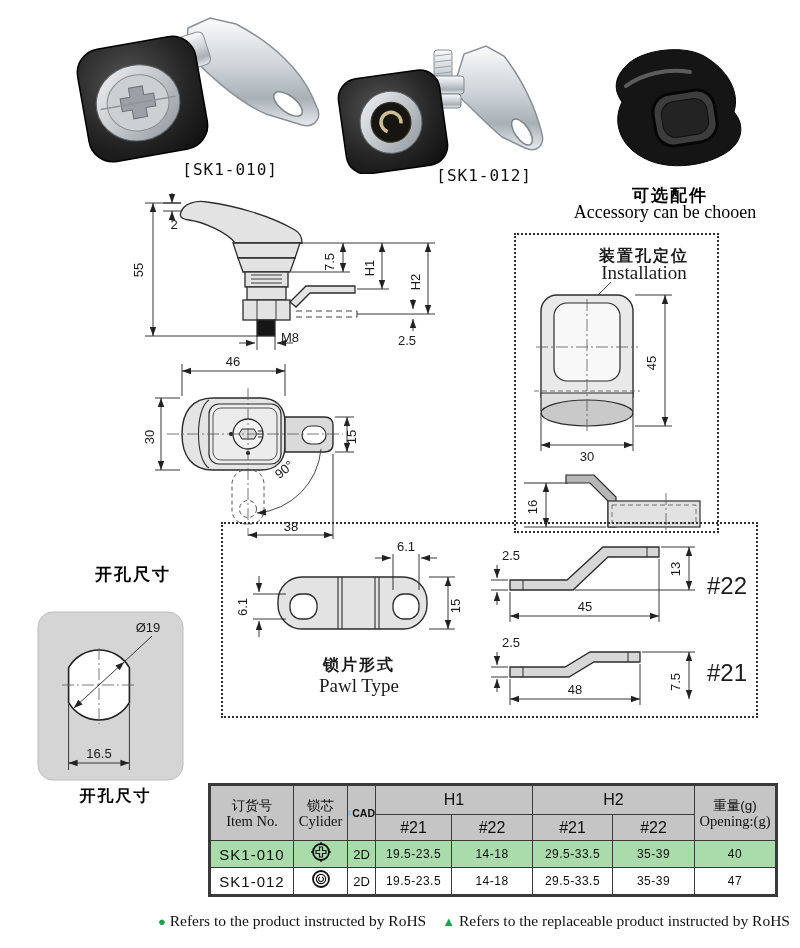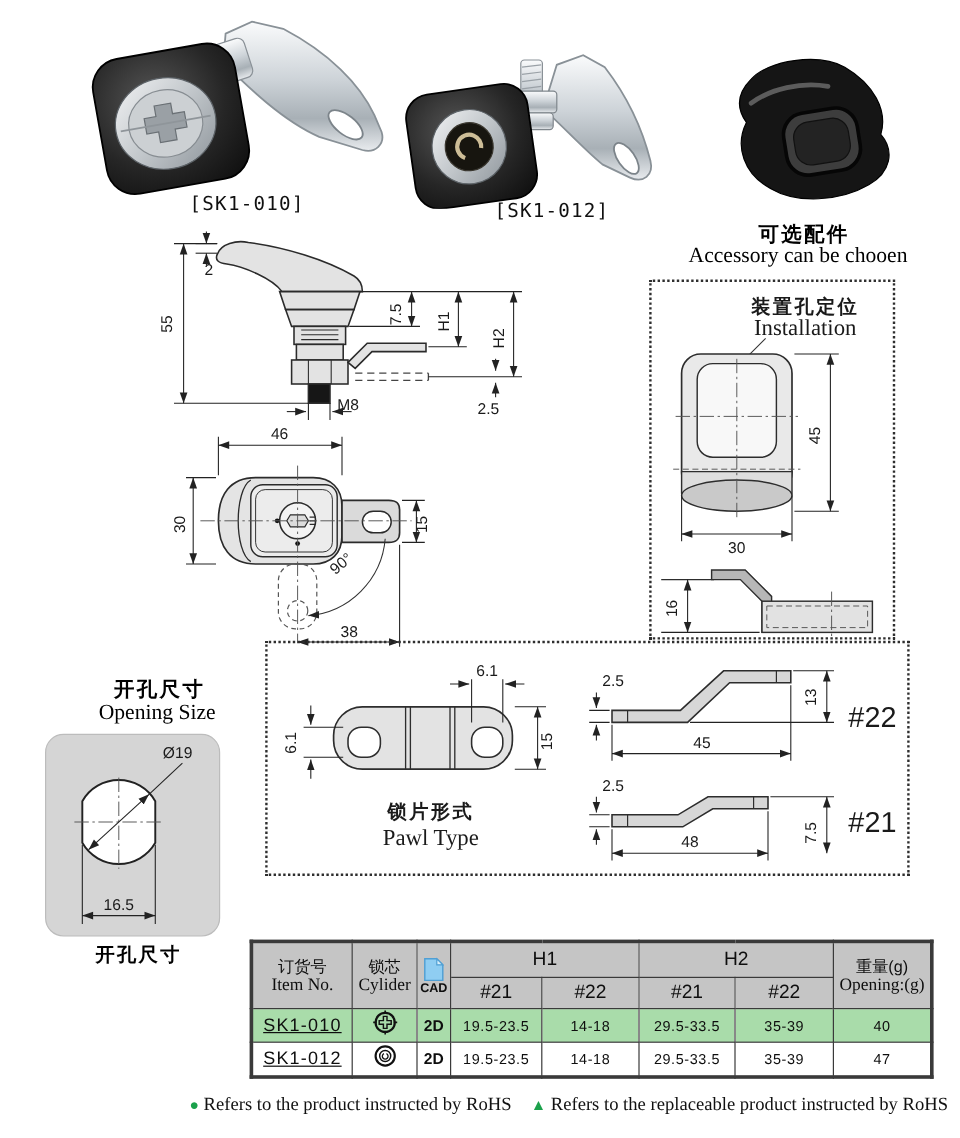--- a/index.html
+++ b/index.html
@@ -1,42 +1,42 @@
 <!DOCTYPE html>
 <html><head>
 <meta charset="utf-8">
 <style>
   html,body{margin:0;padding:0;background:#fff;}
   .page{position:relative;width:800px;height:948px;background:#ffffff;
         font-family:"Liberation Sans",sans-serif;overflow:hidden;color:#111;}
   .abs{position:absolute;}
   .mono-label{font-family:"DejaVu Sans Mono",monospace;font-size:16px;color:#101010;
-        text-align:left;letter-spacing:1px;}
+        text-align:right;letter-spacing:1px;}
   .cn-bold{font-weight:bold;font-size:17px;color:#000;text-align:center;letter-spacing:2px;}
   .en-serif{font-family:"Liberation Serif",serif;font-size:18px;color:#000;text-align:center;}
   .dotbox{border:2px dotted #2e2e2e;box-sizing:border-box;}
   svg text{font-family:"Liberation Sans",sans-serif;fill:#1a1a1a;}
   svg .dim{font-size:13px;}
   svg .big{font-size:24px;}
   svg .cnT{font-weight:bold;font-size:16px;letter-spacing:2px;}
   svg .enT{font-family:"Liberation Serif",serif;font-size:19px;}
   
   .spec{border-collapse:collapse;table-layout:fixed;width:567px;text-align:center;color:#0e0e0e;
         border:3px solid #3a3a3a;}
   .spec th,.spec td{border:1.7px solid #3a3a3a;padding:0;overflow:hidden;}
   .spec th{background:#c5c5c5;font-weight:normal;}
   .hcn{display:block;font-size:13.5px;font-weight:normal;line-height:15px;}
   .hen{display:block;font-family:"Liberation Serif",serif;font-size:14.5px;line-height:16px;}
   .hbig{font-size:16px;}
-  .cadcell{display:flex;flex-direction:column;align-items:center;justify-content:center;gap:1px;}
+  .cadcell{display:flex;flex-direction:row;align-items:center;justify-content:center;gap:1px;}
   .cadtxt{font-size:10.5px;font-weight:bold;line-height:10px;}
   .r1 td{background:#a9dcaa;}
-  .cell-item{font-size:15px;letter-spacing:1px;text-decoration:underline;}
+  .cell-item{font-size:15px;letter-spacing:1px;}
   .cell-val{font-size:12px;letter-spacing:0.5px;}
-  .cell-2d{font-size:13px;font-weight:bold;text-align:center;}
+  .cell-2d{font-size:13px;font-weight:normal;text-align:center;}
   
   .lg1{font-size:13.5px;text-align:right;letter-spacing:1px;}
   .lg2{font-family:"Liberation Serif",serif;font-size:15.5px;text-align:right;}
   .gsym{color:#1ba14b;font-size:13px;}
   .sp{display:inline-block;width:28px;}
 </style>
 </head>
 <body>
 
 <div class="page">
@@ -207,21 +207,21 @@
       <line x1="188" y1="102" x2="188" y2="187"></line>
       <line x1="103" y1="183" x2="188" y2="183" marker-start="url(#ars)" marker-end="url(#ar)"></line>
     </g>
     <text class="dim" x="88" y="14" text-anchor="middle">46</text>
     <text class="dim" x="9" y="85" text-anchor="middle" transform="rotate(-90 9 85)">30</text>
     <text class="dim" x="211" y="85" text-anchor="middle" transform="rotate(-90 211 85)">15</text>
     <text class="dim" x="142" y="121" text-anchor="middle" transform="rotate(-40 142 121)">90°</text>
     <text class="dim" x="146" y="179" text-anchor="middle">38</text>
   </svg>
 
-  <div class="abs dotbox" style="left:541px;top:233px;width:205px;height:300px">
+  <div class="abs dotbox" style="left:514px;top:233px;width:205px;height:300px">
     <svg width="201" height="296" viewBox="0 0 201 296">
       <text class="cnT" x="128" y="26" text-anchor="middle">装置孔定位</text>
       <text class="enT" x="128" y="44" text-anchor="middle">Installation</text>
       <line x1="95" y1="47" x2="70" y2="72" stroke="#333" stroke-width="0.9"></line>
       <rect x="25" y="60" width="92" height="115" rx="16" fill="#e9e9e9" stroke="#2d2d2d" stroke-width="1.4"></rect>
       <rect x="38" y="68" width="66" height="78" rx="13" fill="#f8f8f8" stroke="#2d2d2d" stroke-width="1.2"></rect>
       <path d="M25,158 L25,176 A46,14 0 0 0 117,176 L117,158 Z" fill="#dedede" stroke="#2d2d2d" stroke-width="1.2"></path>
       <ellipse cx="71" cy="178" rx="46" ry="13" fill="#c9c9c9" stroke="#2d2d2d" stroke-width="1.2"></ellipse>
       <line x1="18" y1="156" x2="124" y2="156" stroke="#555" stroke-width="0.8" stroke-dasharray="5 3"></line>
       <g stroke="#555" stroke-width="0.8" stroke-dasharray="12 3 2 3">
@@ -245,21 +245,21 @@
       <rect x="96" y="270" width="84" height="18" fill="none" stroke="#555" stroke-width="0.8" stroke-dasharray="5 3"></rect>
       <line x1="150" y1="258" x2="150" y2="296" stroke="#555" stroke-width="0.8" stroke-dasharray="12 3 2 3"></line>
       <g stroke="#222" stroke-width="0.9" fill="none">
         <line x1="8" y1="292" x2="90" y2="292"></line>
         <line x1="30" y1="248" x2="30" y2="292" marker-start="url(#ars)" marker-end="url(#ar)"></line>
       </g>
       <text class="dim" x="21" y="272" text-anchor="middle" transform="rotate(-90 21 272)">16</text>
     </svg>
   </div>
 
-  <div class="abs dotbox" style="left:221px;top:534px;width:537px;height:196px">
+  <div class="abs dotbox" style="left:221px;top:522px;width:537px;height:196px">
     <svg width="533" height="192" viewBox="0 0 533 192">
 
       <rect x="55" y="53" width="149" height="52" rx="24" fill="#e3e3e3" stroke="#2d2d2d" stroke-width="1.4"></rect>
       <rect x="67" y="70" width="27" height="25" rx="11" fill="#fff" stroke="#2d2d2d" stroke-width="1.3"></rect>
       <rect x="170" y="70" width="26" height="25" rx="11" fill="#fff" stroke="#2d2d2d" stroke-width="1.3"></rect>
       <g stroke="#2d2d2d" stroke-width="1.1">
         <line x1="115" y1="53" x2="115" y2="105"></line>
           <line x1="119" y1="53" x2="119" y2="105"></line>
         <line x1="152" y1="53" x2="152" y2="105"></line>
           <line x1="156" y1="53" x2="156" y2="105"></line>
@@ -318,21 +318,20 @@
         <line x1="287" y1="175" x2="417" y2="175" marker-start="url(#ars)" marker-end="url(#ar)"></line>
       </g>
       <text class="dim" x="288" y="123" text-anchor="middle">2.5</text>
       <text class="dim" x="457" y="158" text-anchor="middle" transform="rotate(-90 457 158)">7.5</text>
       <text class="dim" x="352" y="170" text-anchor="middle">48</text>
       <text class="big" x="504" y="157" text-anchor="middle">#21</text>
     </svg>
   </div>
 
   <div class="abs cn-bold" style="left:63px;top:563px;width:140px">开孔尺寸</div>
-  <div class="abs en-serif" style="left:56px;top:583px;width:150px">Opening Size</div>
   <svg class="abs" style="left:30px;top:608px" width="175" height="178" viewBox="0 0 175 178">
     <rect x="8" y="4" width="145" height="168" rx="15" fill="#d5d5d5" stroke="#bcbcbc"></rect>
     <path d="M38.6,59.65 A35,35 0 0 1 99.4,59.65 L99.4,94.35 A35,35 0 0 1 38.6,94.35 Z" fill="#ffffff" stroke="#222" stroke-width="1.6"></path>
     <g stroke="#555" stroke-width="0.8" stroke-dasharray="12 3 2 3">
       <line x1="32" y1="77" x2="106" y2="77"></line>
         <line x1="69" y1="40" x2="69" y2="116"></line>
     </g>
     <line x1="43.8" y1="100.1" x2="94.2" y2="53.9" stroke="#222" stroke-width="0.9" marker-start="url(#ars)" marker-end="url(#ar)"></line>
     <line x1="94.2" y1="53.9" x2="122" y2="28" stroke="#222" stroke-width="0.9"></line>
     <text class="dim" x="118" y="24" text-anchor="middle">Ø19</text>

